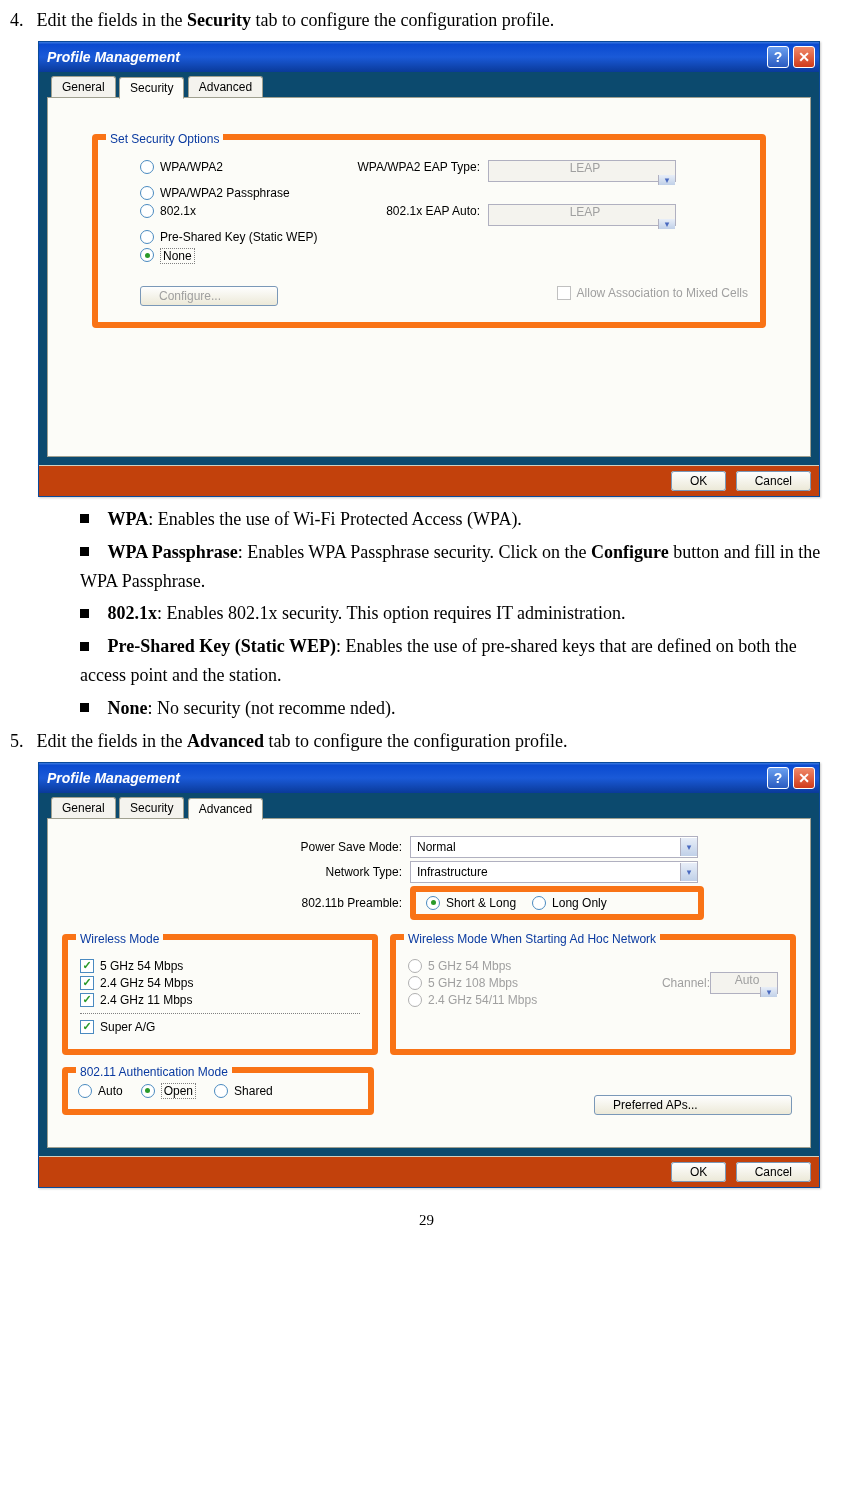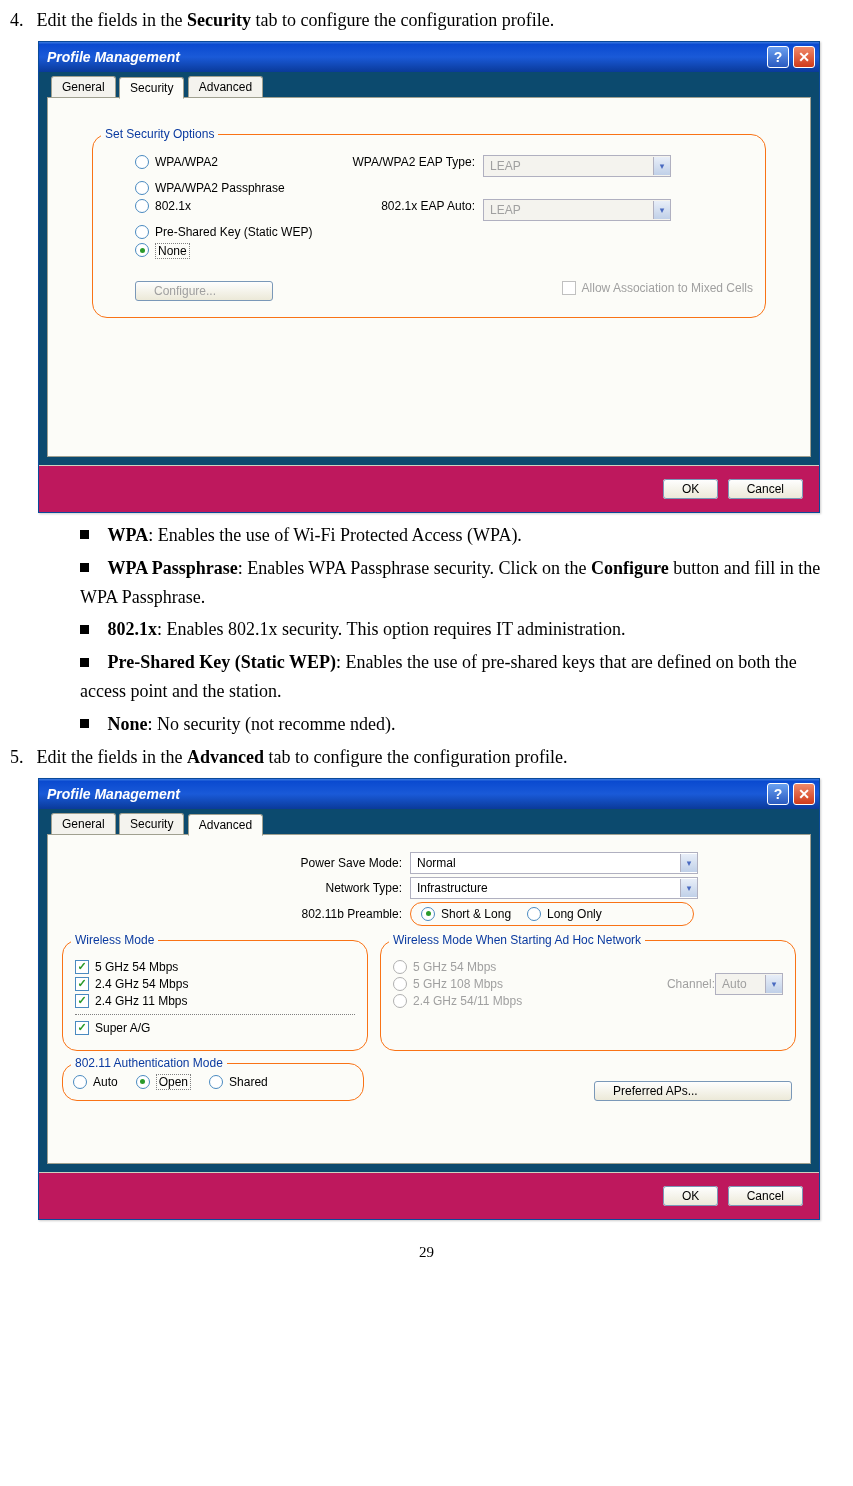--- a/index.html
+++ b/index.html
@@ -60,22 +60,22 @@
     position: relative;
     top: 1px;
   }
   .tabpanel {
     border: 1px solid #a0a090;
     background: #fcfcf8;
     padding: 14px;
     min-height: 300px;
   }
   .groupbox {
-    border: 1px solid #f97316;
-    border-radius: 15px;
+    border: 6px solid #f97316;
+    border-radius: 4px;
     padding: 16px 12px 12px 12px;
     margin: 6px 0;
     position: relative;
   }
   .groupbox-title {
     position: absolute;
     top: -8px; left: 8px;
     background: #fcfcf8;
     color: #0a3aa0;
     padding: 0 4px;
@@ -102,38 +102,38 @@
     background:#fff;
     color:#2a9a2a;
     font-size:11px; font-weight:bold;
   }
   .dotted { border:1px dotted #808080; padding:0 2px; display:inline-block;}
   .combo {
     border:1px solid #b0b0c0; background:#fff; height:20px;
     display:inline-flex; align-items:center; padding:0 0 0 6px;
     min-width:150px; color:#000;
   }
-  .combo.disabled { background:#f4f3ee; color:#a0a0a0;}
+  .combo.disabled { background:#f4f3ee; color:#a0a0a0;flex-direction:column;}
   .combo .arrow {
     margin-left:auto; width:16px; height:18px;
     background:linear-gradient(#e8eef8,#c0d0e8);
     border-left:1px solid #b0b0c0;
     display:flex;align-items:center;justify-content:center;
     color:#4a6ac0; font-size:9px;
   }
   .xpbutton {
     border:1px solid #7a98b8; border-radius:3px;
     padding:2px 18px; background:linear-gradient(#fefefe,#ece9d8);
     font-family:Tahoma,sans-serif; font-size:12px;
     cursor:pointer;
   }
   .xpbutton.disabled { color:#a0a0a0; cursor:default;}
   .footer {
-    background:#be185d; border-top:1px solid #d0d0c0;
-    padding:16px; text-align:right;
+    background:#c2410c; border-top:1px solid #d0d0c0;
+    padding:8px; text-align:right;
   }
   .footer .xpbutton { margin-left:6px; min-width:70px;}
   .bulletlist { margin-left: 70px; margin-top:8px; margin-bottom:8px;}
   .bulletitem { margin: 4px 0; line-height:1.6;}
   .bulletitem .sq { display:inline-block; width:9px;height:9px;background:#000; margin-right:14px; vertical-align:middle; position:relative; top:-2px;}
   .pagenum { text-align:center; font-size:15px; margin-top:24px;}
   .lbl-disabled { color:#a0a0a0; }
   .sep { border-top:1px dotted #808080; margin:6px 0;}
   .row { display:flex; align-items:center; margin:3px 0;}
 </style>

